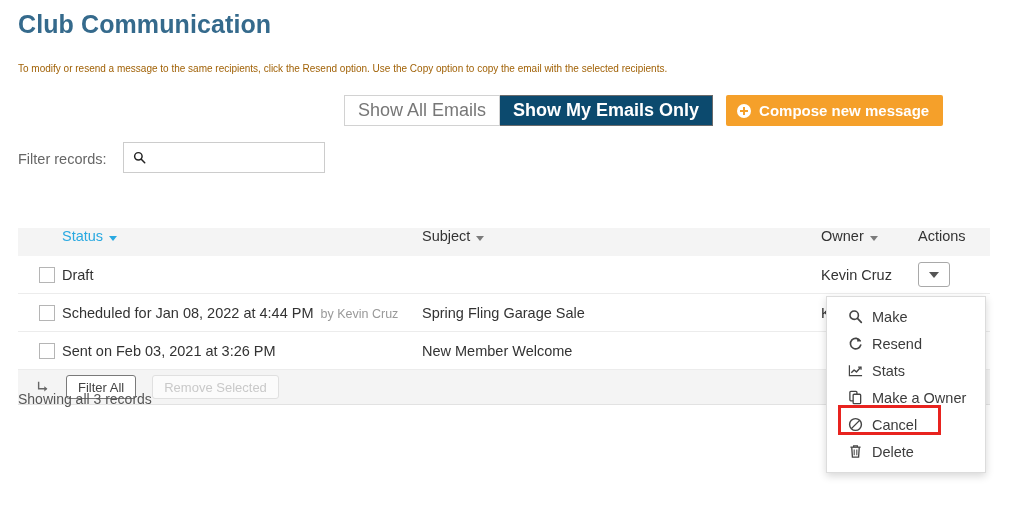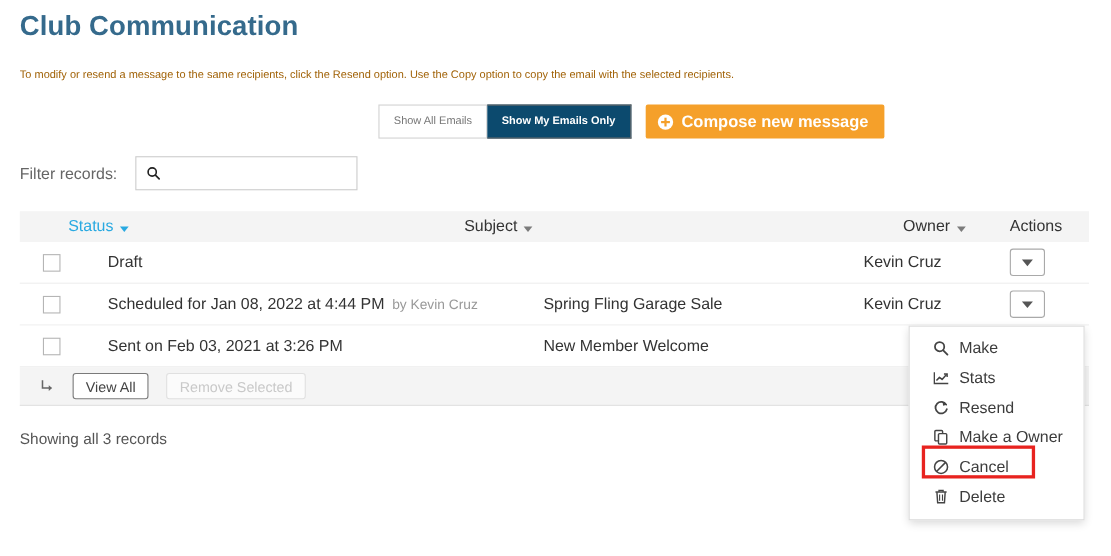--- a/index.html
+++ b/index.html
@@ -46,21 +46,21 @@
   .btn-group {
     display: flex;
     height: 31px;
   }
   .toggle-btn {
     height: 31px;
     box-sizing: border-box;
     padding: 0 13px;
     display: flex;
     align-items: center;
-    font-size: 10px;
+    font-size: 18px;
     border: 1px solid #d2d2d2;
     background: #ffffff;
     color: #777777;
     cursor: pointer;
     white-space: nowrap;
   }
   .toggle-btn.active {
     background: #0c4a6e;
     border-color: #6b6b6b;
     color: #ffffff;
@@ -183,22 +183,22 @@
   .table {
     position: absolute;
     left: 18px;
     top: 192px;
     width: 972px;
   }
   .thead {
     height: 28px;
     background: #f4f4f4;
     display: flex;
-    align-items: center;
     font-size: 14.5px;
+    margin-top: 36px;
   }
   .col-check { width: 44px; flex: none; }
   .col-status { width: 360px; flex: none; }
   .col-subject { flex: 1 1 auto; }
   .col-owner { width: 97px; flex: none; }
   .col-actions { width: 72px; flex: none; }
 
   .th-link {
     color: #29a9e1;
     cursor: pointer;
@@ -227,21 +227,20 @@
     text-align: left;
   }
 
   .row {
     height: 37px;
     display: flex;
     align-items: center;
     border-bottom: 1px solid #ececec;
     font-size: 14.5px;
     background: #ffffff;
-    gap: 36px;
   }
   .row:first-of-type { border-top: none; }
 
   .checkbox {
     width: 16px;
     height: 16px;
     box-sizing: border-box;
     border: 1px solid #b5b5b5;
     background: #fff;
     margin-left: 21px;
@@ -464,58 +463,58 @@
         <span class="cb-arrow"></span>
       </div>
     </div>
   </div>
 
   <div class="tfoot">
     <svg class="turn-icon" viewBox="0 0 16 16">
       <path d="M3 2 V10 H12" fill="none" stroke="#666" stroke-width="1.6"></path>
       <path d="M9.5 7 L13 10 L9.5 13 Z" fill="#666"></path>
     </svg>
-    <div class="foot-btn">View All</div>
+    <div class="foot-btn">Filter All</div>
     <div class="foot-btn disabled">Remove Selected</div>
   </div>
 </div>
 
 <div class="records-note">Showing all 3 records</div>
 
 <div class="menu">
 
   <div class="menu-item">
     <span class="mi-icon">
       <svg viewBox="0 0 16 16" width="15" height="15">
         <circle cx="6.6" cy="6.6" r="4.5" fill="none" stroke="#444" stroke-width="1.7"></circle>
         <line x1="10.1" y1="10.1" x2="14.2" y2="14.2" stroke="#444" stroke-width="1.8" stroke-linecap="round"></line>
       </svg>
     </span>
     <span>Make</span>
+  </div>
+
+  <div class="menu-item">
+    <span class="mi-icon">
+      <svg viewBox="0 0 16 16" width="15" height="15">
+        <path d="M13 5.2 A5.6 5.6 0 1 0 13.6 9.6" fill="none" stroke="#444" stroke-width="1.7" stroke-linecap="round"></path>
+        <path d="M9.4 1.9 L13.6 5.3 L10.0 6.2 Z" fill="#444"></path>
+      </svg>
+    </span>
+    <span>Resend</span>
   </div>
 
   <div class="menu-item">
     <span class="mi-icon">
       <svg viewBox="0 0 16 16" width="15" height="15">
         <path d="M1.5 2.5 V13.5 H15" fill="none" stroke="#444" stroke-width="1.3"></path>
         <path d="M3.5 10.5 L6.5 7.5 L9 9.5 L13.5 4.5" fill="none" stroke="#444" stroke-width="1.5" stroke-linejoin="round"></path>
         <path d="M10.8 4.3 H13.9 V7.2" fill="none" stroke="#444" stroke-width="1.4"></path>
       </svg>
     </span>
     <span>Stats</span>
-  </div>
-
-  <div class="menu-item">
-    <span class="mi-icon">
-      <svg viewBox="0 0 16 16" width="15" height="15">
-        <path d="M13 5.2 A5.6 5.6 0 1 0 13.6 9.6" fill="none" stroke="#444" stroke-width="1.7" stroke-linecap="round"></path>
-        <path d="M9.4 1.9 L13.6 5.3 L10.0 6.2 Z" fill="#444"></path>
-      </svg>
-    </span>
-    <span>Resend</span>
   </div>
 
   <div class="menu-item">
     <span class="mi-icon">
       <svg viewBox="0 0 16 16" width="15" height="15">
         <rect x="2" y="1.5" width="7.5" height="10" rx="1" fill="none" stroke="#444" stroke-width="1.4"></rect>
         <rect x="5.5" y="4.5" width="8" height="10" rx="1" fill="#fff" stroke="#444" stroke-width="1.4"></rect>
       </svg>
     </span>
     <span>Make a Owner</span>

